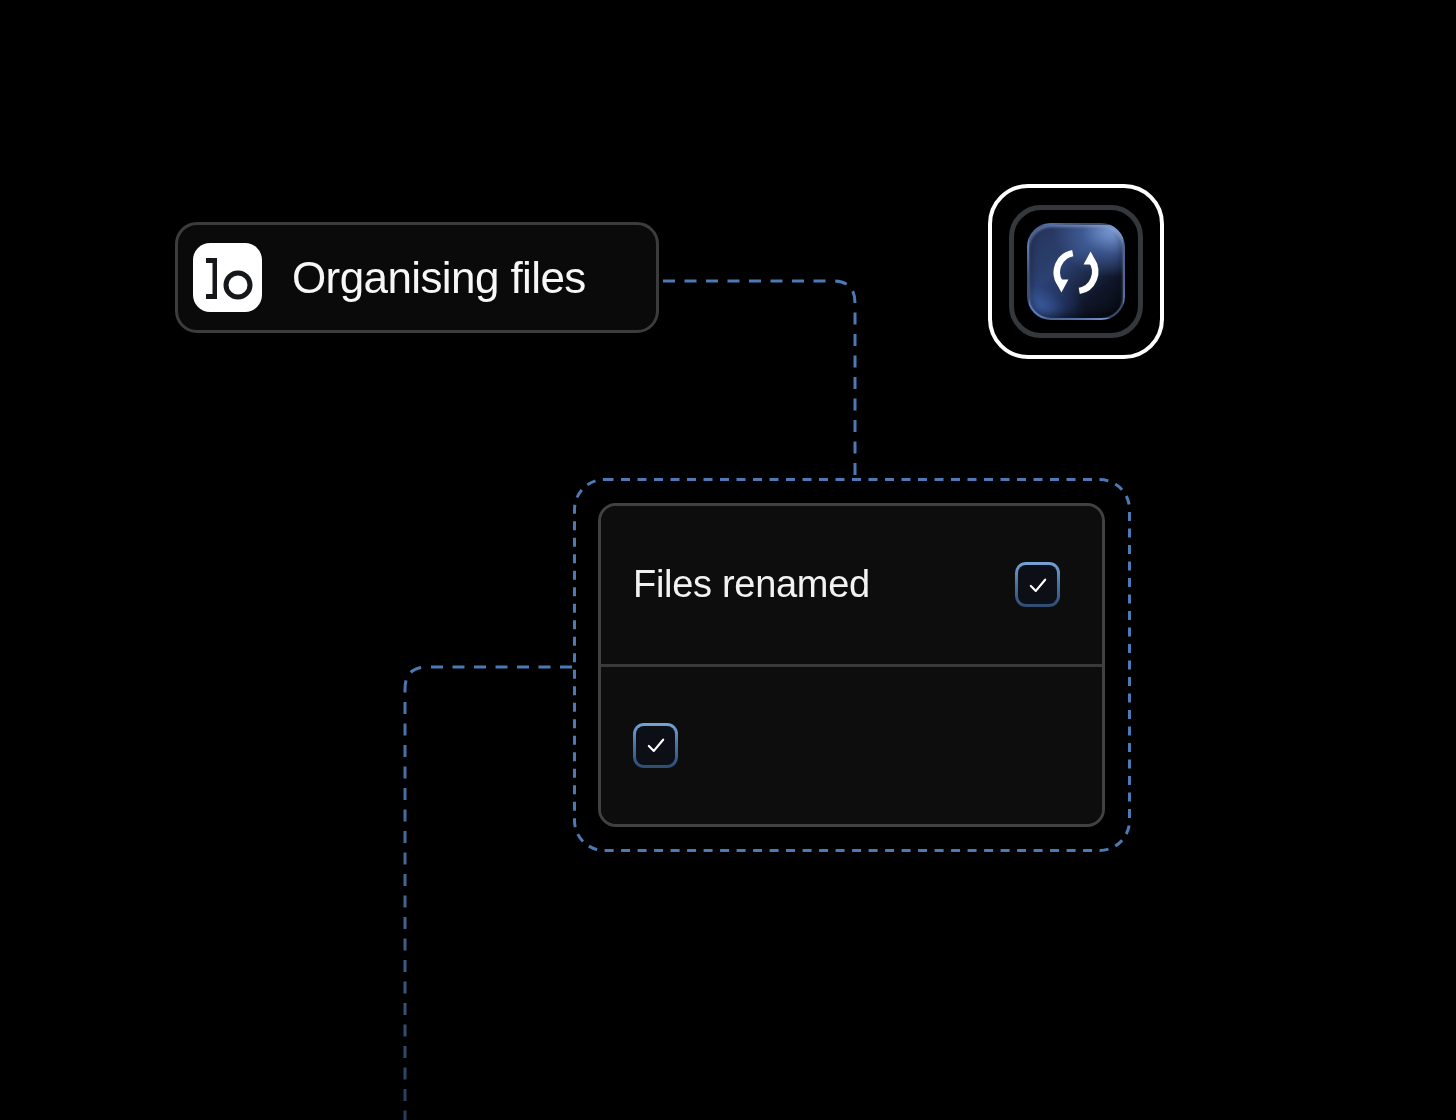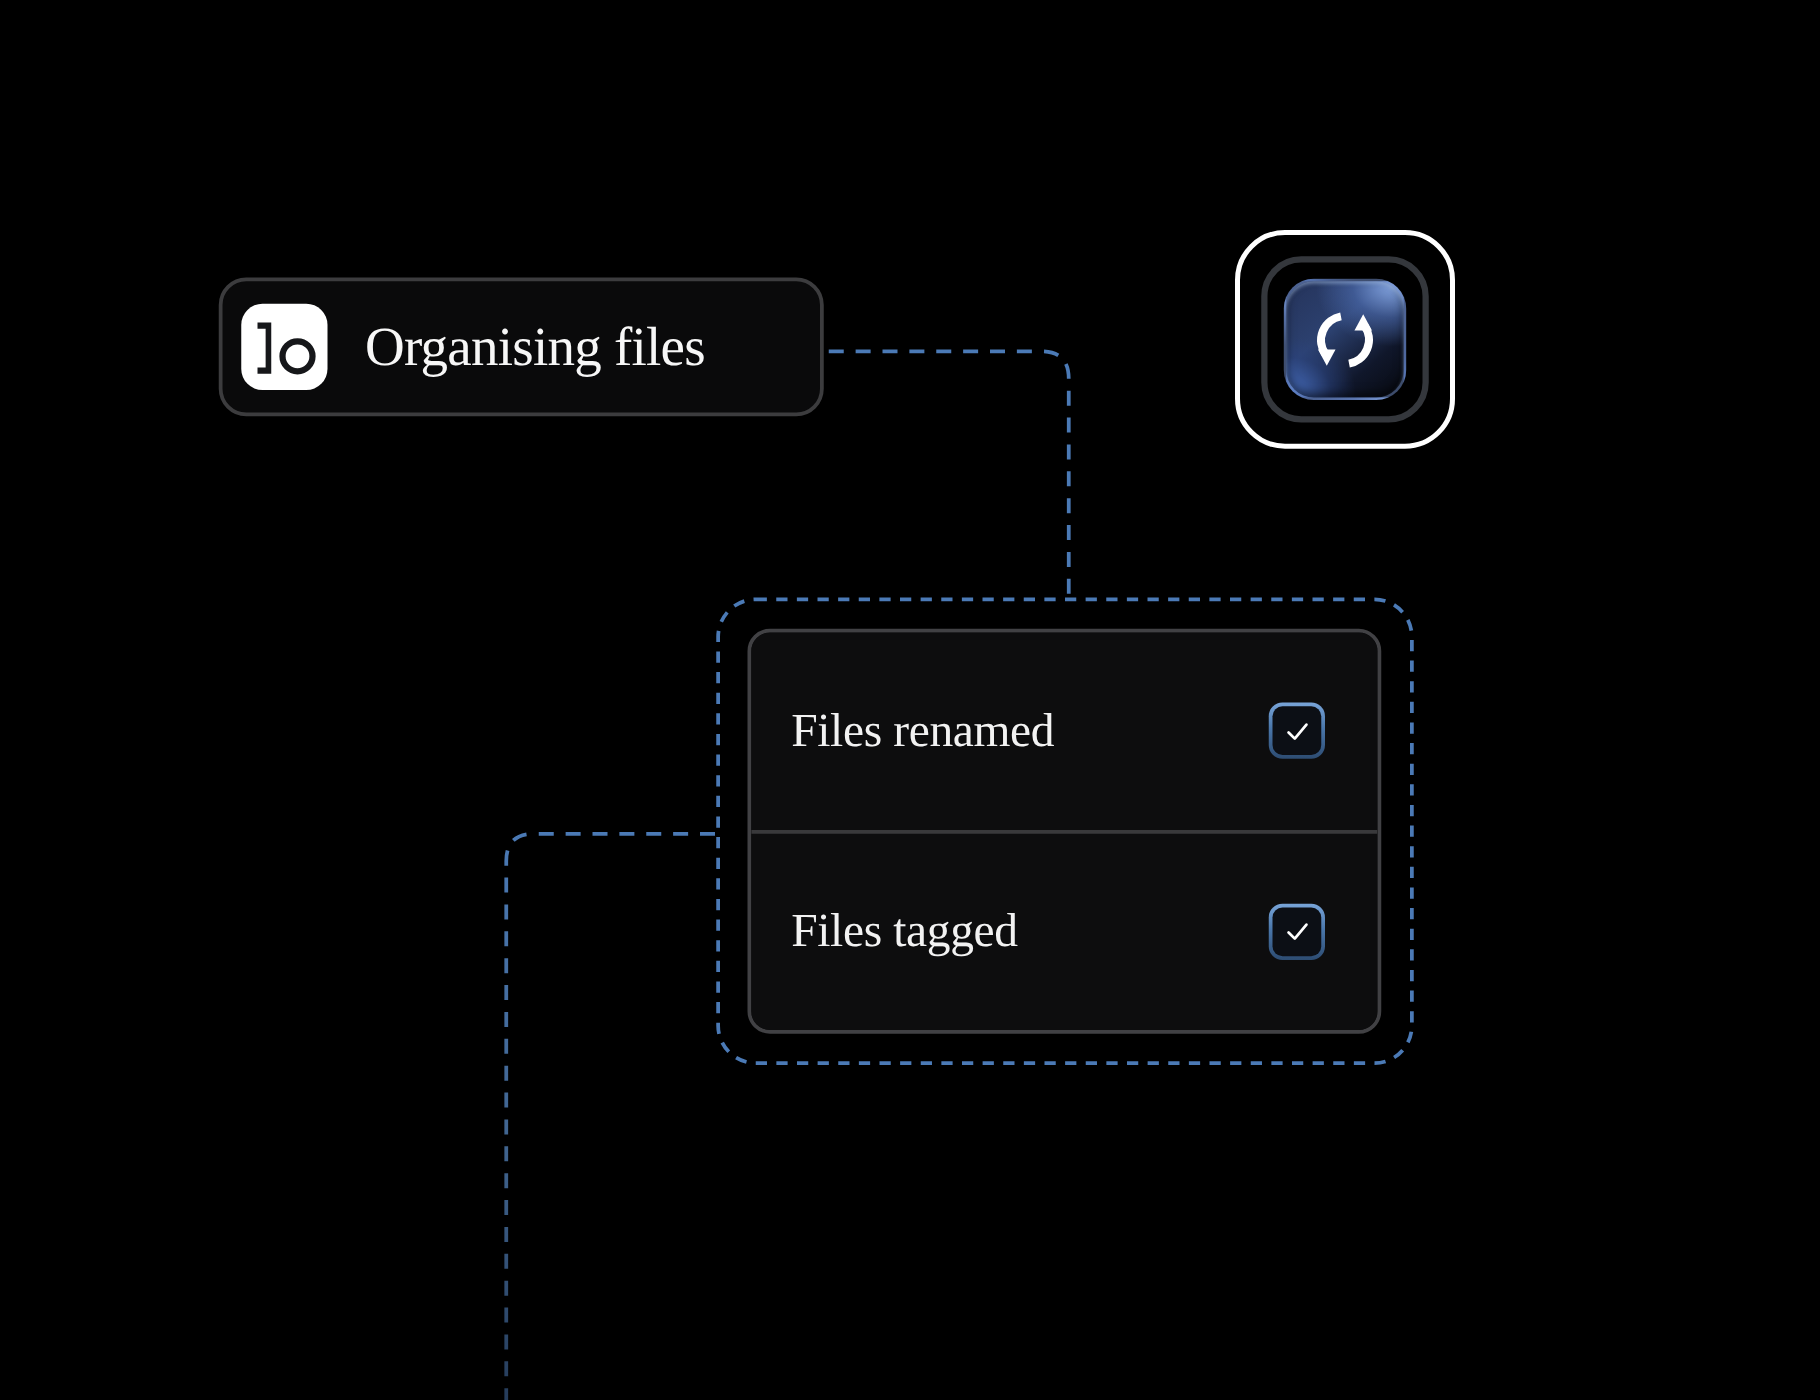--- a/index.html
+++ b/index.html
@@ -1,18 +1,18 @@
 <!DOCTYPE html>
 <html><head>
 <meta charset="utf-8">
 <style>
   html,body{margin:0;padding:0;background:#000;}
   .canvas{
     position:relative;width:1252px;height:1120px;background:#000000;overflow:hidden;
-    font-family:Liberation Serif, serif;
+    font-family:Liberation Sans, sans-serif;
   }
   
   .connectors{position:absolute;left:0;top:0;width:1456px;height:1120px;}
   .conn{fill:none;stroke:#4b7ab6;stroke-width:3;stroke-dasharray:12 9.5;}
   .conn-fade{stroke:url(#fadeDown);}
   .dashed-rect{fill:none;stroke:#4b7ab6;stroke-width:3;stroke-dasharray:9 7.5;}
 
   
   .task-card{
     position:absolute;left:175px;top:222px;width:484px;height:111px;
@@ -118,21 +118,20 @@
       <span class="checkbox" role="checkbox" aria-checked="true">
         <span class="checkbox-inner">
           <svg width="28" height="28" viewBox="0 0 45 45">
             <polyline points="11,24 19,32 34,14" fill="none" stroke="#ffffff" stroke-width="3.5" stroke-linecap="round" stroke-linejoin="round"></polyline>
           </svg>
         </span>
       </span>
     </div>
 
     <div class="row">
-      <span class="row-label">Files tagged</span>
       <span class="checkbox" role="checkbox" aria-checked="true">
         <span class="checkbox-inner">
           <svg width="28" height="28" viewBox="0 0 45 45">
             <polyline points="11,24 19,32 34,14" fill="none" stroke="#ffffff" stroke-width="3.5" stroke-linecap="round" stroke-linejoin="round"></polyline>
           </svg>
         </span>
       </span>
     </div>
 
 

